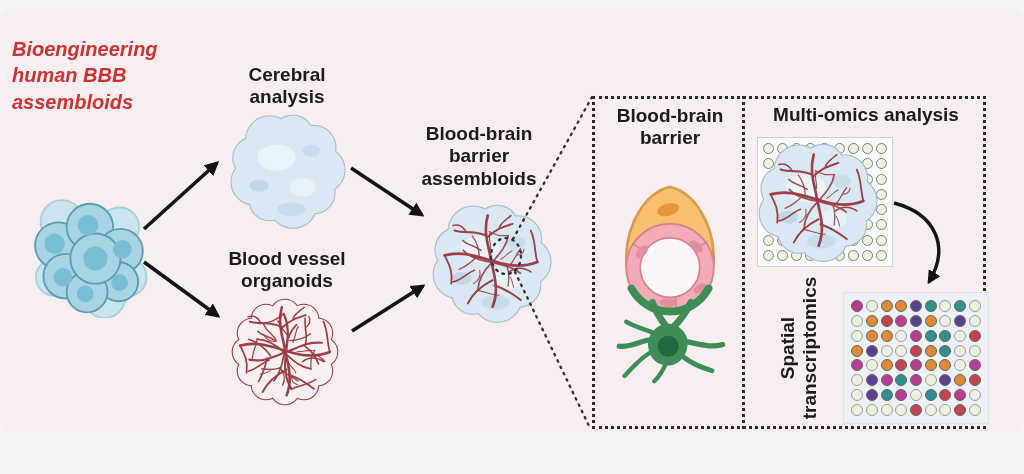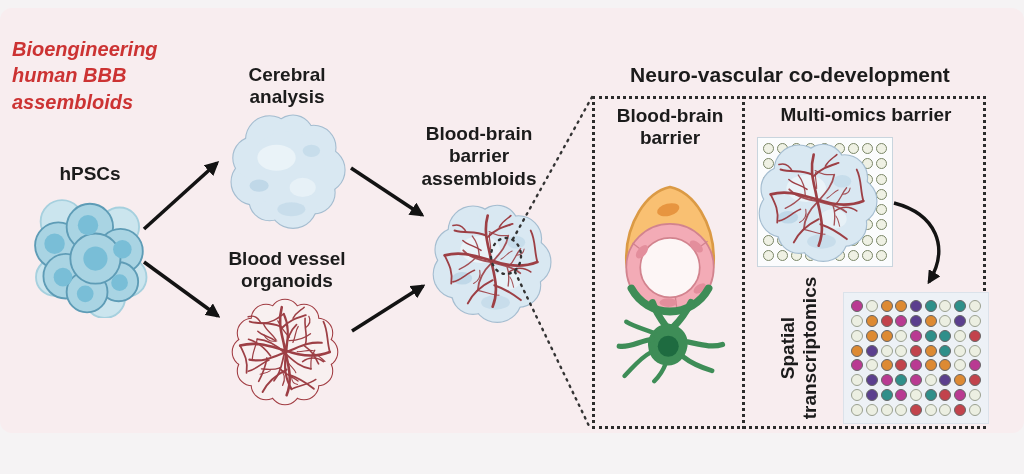--- a/index.html
+++ b/index.html
@@ -156,32 +156,30 @@
         <g transform="rotate(115) scale(0.62)" opacity=".9">
             <use href="#vesselnet"></use>
           </g>
       </g>
     </defs>
   </svg>
 
   <div class="figure-title" style="color: rgb(204, 51, 51);">Bioengineering
 human BBB
 assembloids</div>
-  <div class="lbl" style="left:38px;top:163px;width:104px;">hPSCs</div>
   <div class="lbl" style="left:217px;top:64px;width:140px;">Cerebral
 analysis</div>
   <div class="lbl" style="left:207px;top:248px;width:160px;">Blood vessel
 organoids</div>
   <div class="lbl" style="left:405px;top:123px;width:148px;">Blood-brain
 barrier
 assembloids</div>
-  <div class="lbl neuro-title" style="left:597px;top:63px;width:386px;">Neuro-vascular co-development</div>
   <div class="lbl" style="left:597px;top:105px;width:146px;">Blood-brain
 barrier</div>
-  <div class="lbl" style="left:748px;top:104px;width:236px;">Multi-omics barrier</div>
+  <div class="lbl" style="left:748px;top:104px;width:236px;">Multi-omics analysis</div>
   <div class="lbl spatial-label">Spatial
 transcriptomics</div>
 
   <div class="dashed-box"></div>
   <div class="divider"></div>
 
   <svg class="art" style="left:22px;top:188px;" width="132" height="130" viewBox="0 0 140 140">
     <g fill="#cbe5ee" stroke="#a6d0de" stroke-width="2">
       <circle cx="42" cy="36" r="23"></circle>
         <circle cx="104" cy="42" r="21"></circle>

